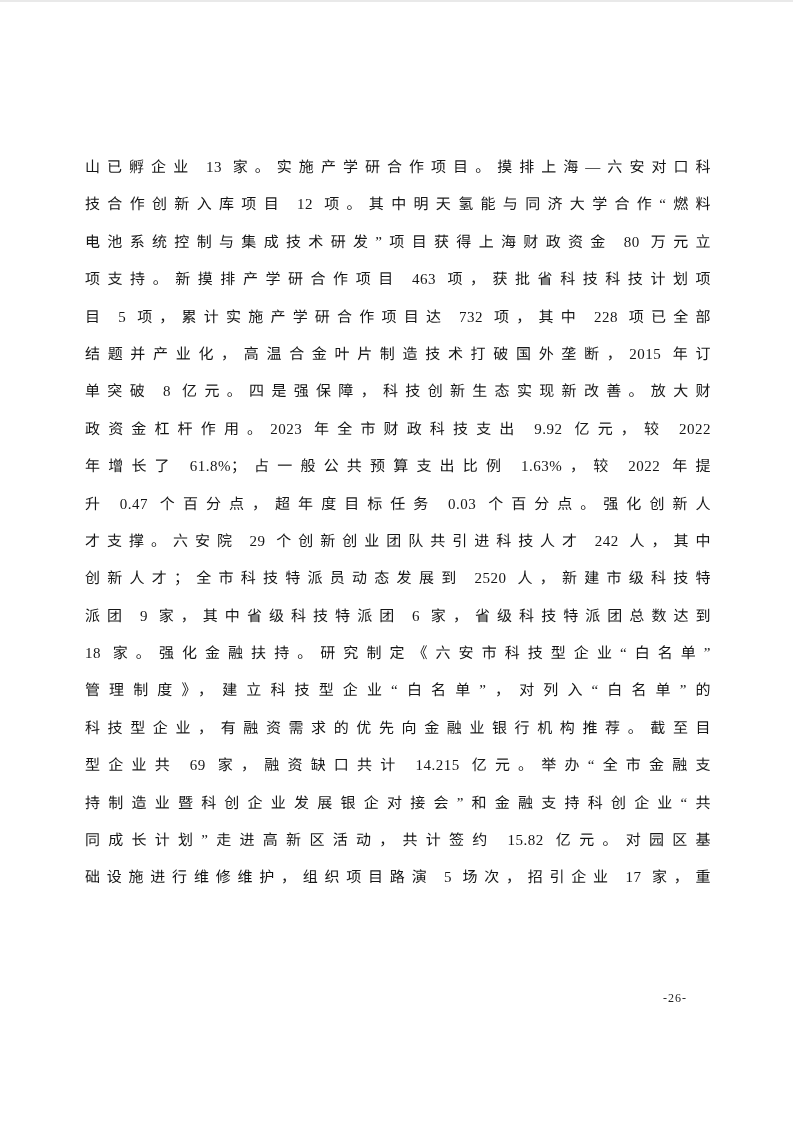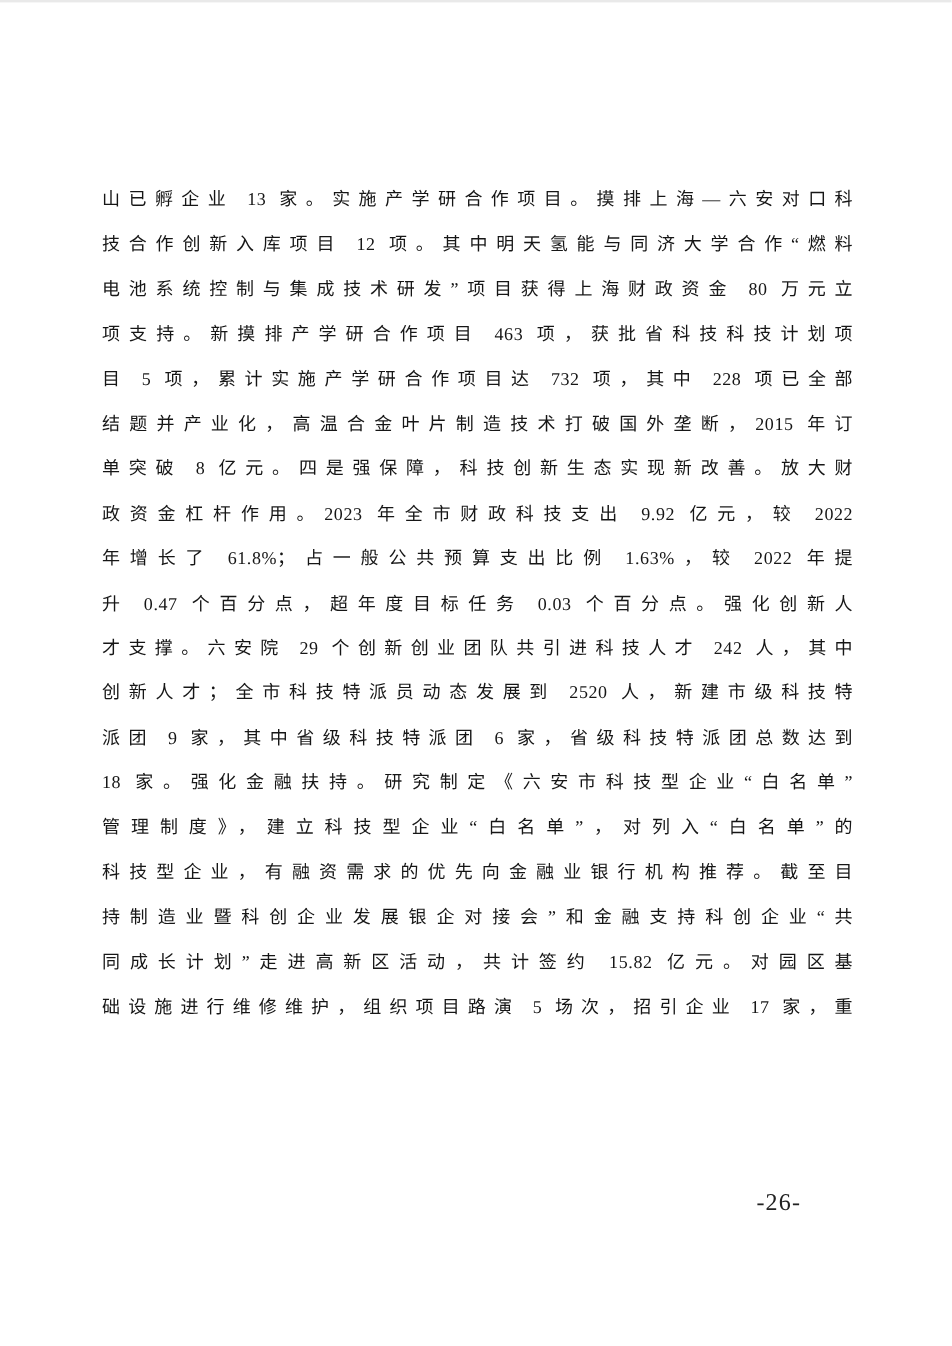--- a/index.html
+++ b/index.html
@@ -40,24 +40,24 @@
     font-size: 15px;
     letter-spacing: 0.5px;
     text-align: justify;
     text-align-last: justify;
     overflow: hidden;
     white-space: normal;
     color: #161616;
   }
   .page-number {
     position: absolute;
-    left: 619px;
+    left: 645px;
     top: 991px;
     width: 60px;
-    font-size: 20px;
+    font-size: 12px;
     letter-spacing: 1px;
     text-align: center;
     color: #222222;
     font-family: "Liberation Serif", "DejaVu Serif", serif;
   }
 </style>
 </head>
 <body>
 
 <div class="page">
@@ -73,19 +73,20 @@
       <div class="text-line">单突破 8 亿元。四是强保障，科技创新生态实现新改善。放大财</div>
       <div class="text-line">政资金杠杆作用。2023 年全市财政科技支出 9.92 亿元，较 2022</div>
       <div class="text-line">年增长了 61.8%；占一般公共预算支出比例 1.63%，较 2022 年提</div>
       <div class="text-line">升 0.47 个百分点，超年度目标任务 0.03 个百分点。强化创新人</div>
       <div class="text-line">才支撑。六安院 29 个创新创业团队共引进科技人才 242 人，其中</div>
       <div class="text-line">创新人才；全市科技特派员动态发展到 2520 人，新建市级科技特</div>
       <div class="text-line">派团 9 家，其中省级科技特派团 6 家，省级科技特派团总数达到</div>
       <div class="text-line">18 家。强化金融扶持。研究制定《六安市科技型企业“白名单”</div>
       <div class="text-line">管理制度》，建立科技型企业“白名单”，对列入“白名单”的</div>
       <div class="text-line">科技型企业，有融资需求的优先向金融业银行机构推荐。截至目</div>
+      <div class="text-line">型企业共 69 家，融资缺口共计 14.215 亿元。举办“全市金融支</div>
       <div class="text-line">持制造业暨科创企业发展银企对接会”和金融支持科创企业“共</div>
       <div class="text-line">同成长计划”走进高新区活动，共计签约 15.82 亿元。对园区基</div>
       <div class="text-line">础设施进行维修维护，组织项目路演 5 场次，招引企业 17 家，重</div>
     </div>
 
   <div class="page-number">-26-</div>
 </div>
 
 </body></html>

